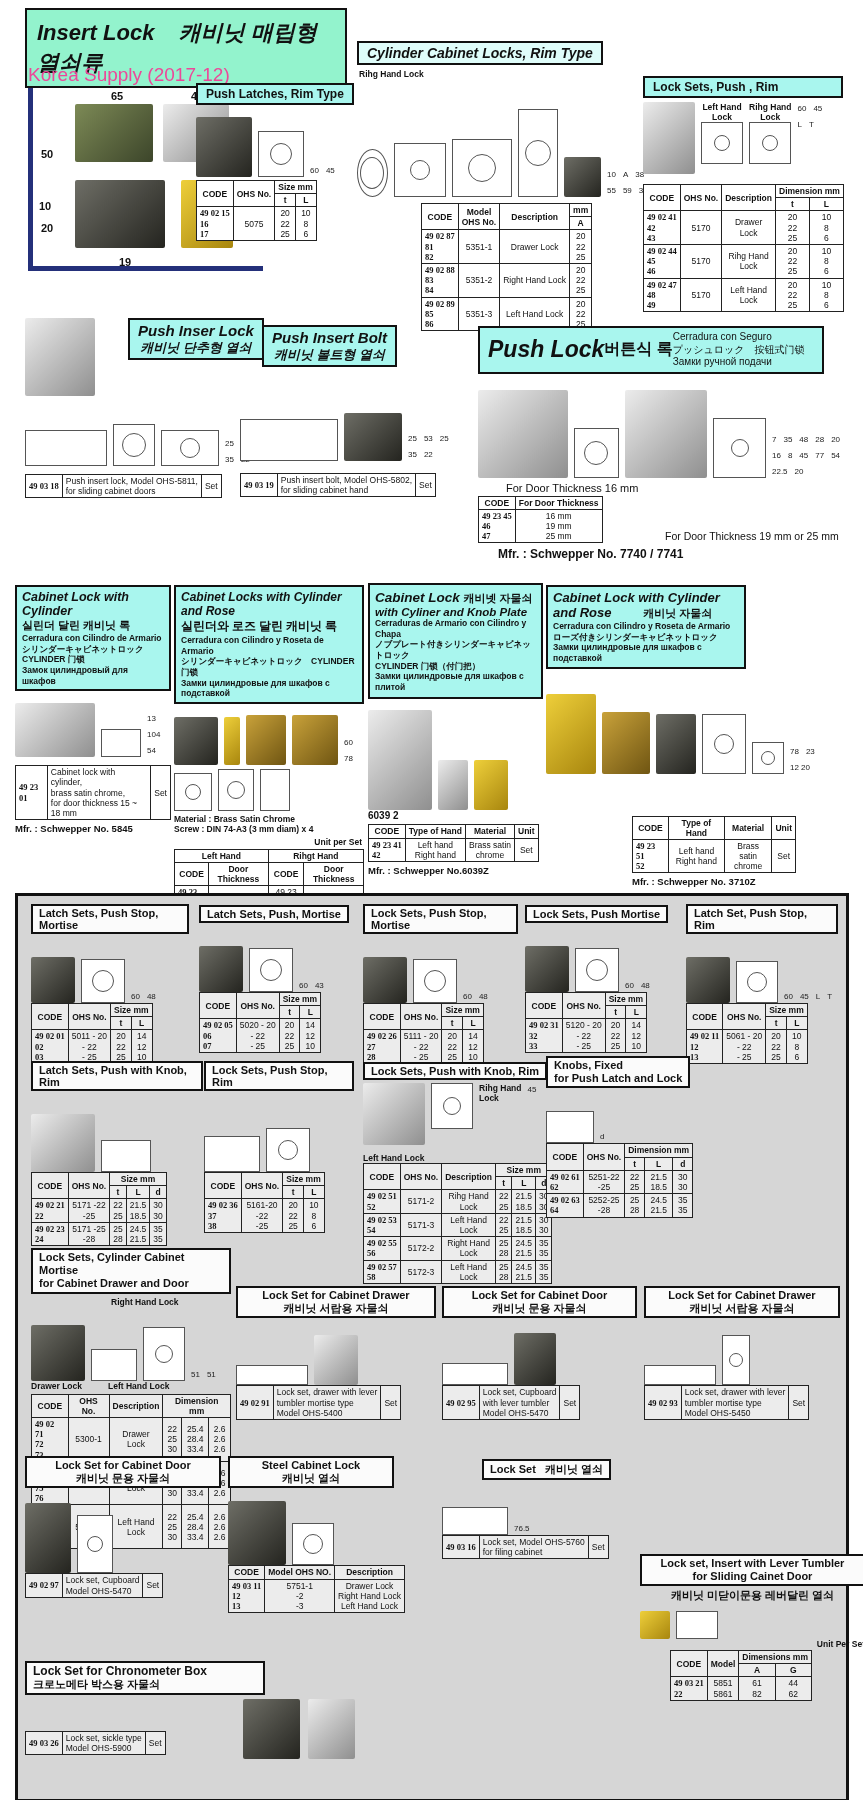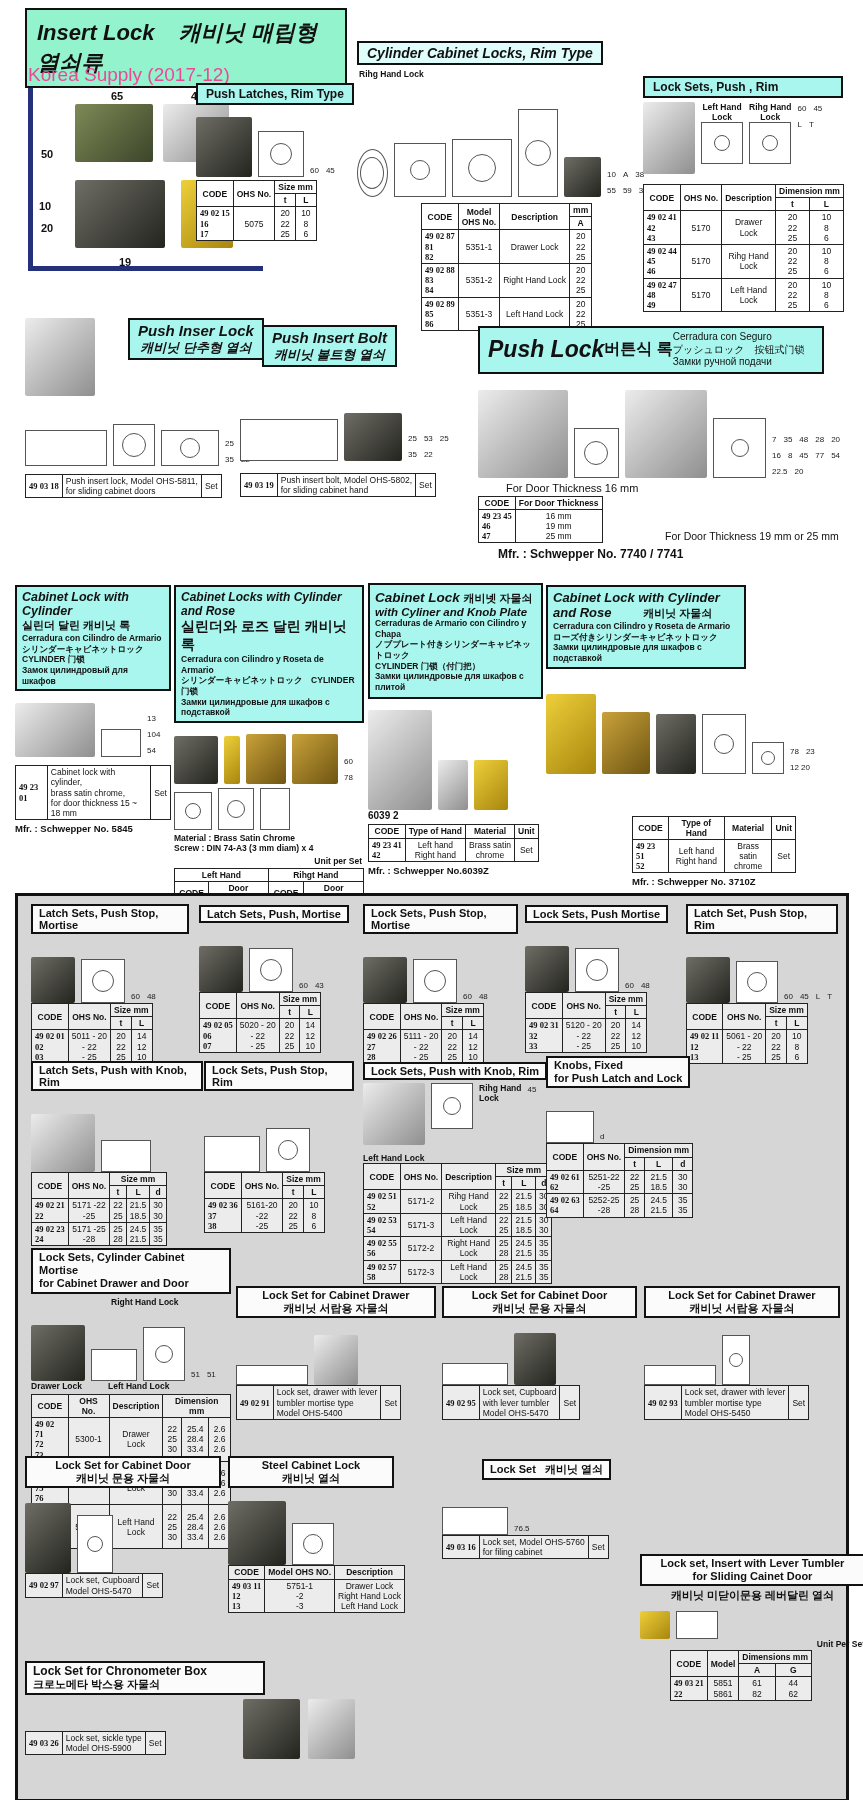--- a/index.html
+++ b/index.html
@@ -433,21 +433,21 @@
             </tr>
           </tbody>
         </table>
       </div>
     <div class="mfr">Mfr. : Schwepper No. 5845</div>
   </div>
 
   <div class="sec" style="left:174px;top:585px;width:190px;">
     <div class="chdr" style="width:100%;box-sizing:border-box;padding:3px 5px;">
       <div class="it" style="font-size:12px;">Cabinet Locks with Cylinder and Rose</div>
-      <div class="kr" style="font-size:14px;">실린더와 로즈 달린 캐비닛 록</div>
+      <div class="kr" style="font-size:12px;font-family:Liberation Serif, serif;">실린더와 로즈 달린 캐비닛 록</div>
       <div class="small">Cerradura con Cilindro y Roseta de Armario</div>
       <div class="small">シリンダーキャビネットロック　CYLINDER 门锁</div>
       <div class="small">Замки цилиндровые для шкафов с подставкой</div>
     </div>
     <div class="row" style="margin-top:5px;height:56px;">
       <div class="photo" style="width:44px;height:48px;"></div>
       <div class="photo keys" style="width:16px;height:48px;"></div>
       <div class="photo brass" style="width:40px;height:50px;"></div>
       <div class="photo brass" style="width:46px;height:50px;"></div>
       <div class="dims" style="max-width:20px;">

